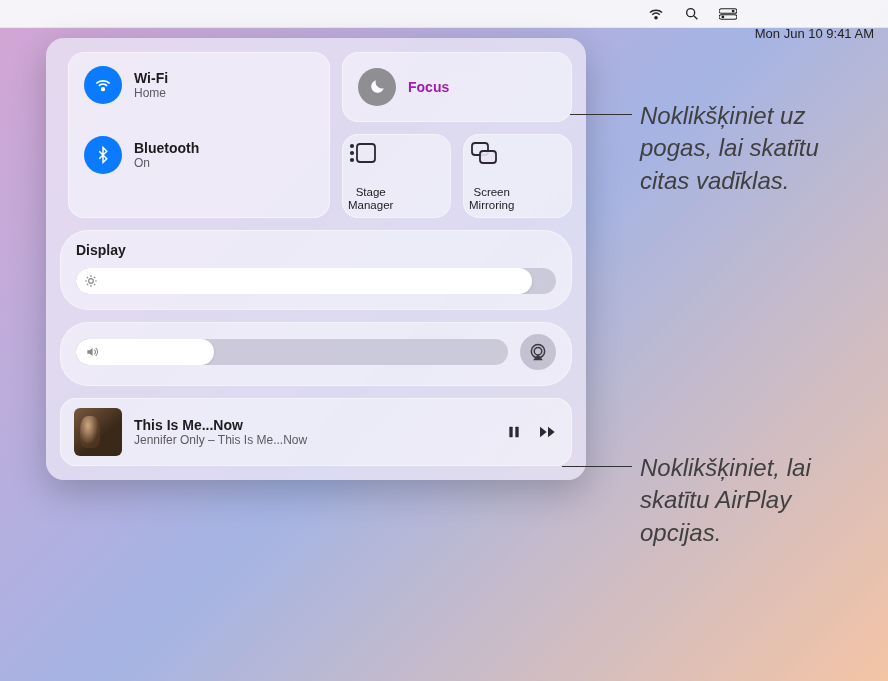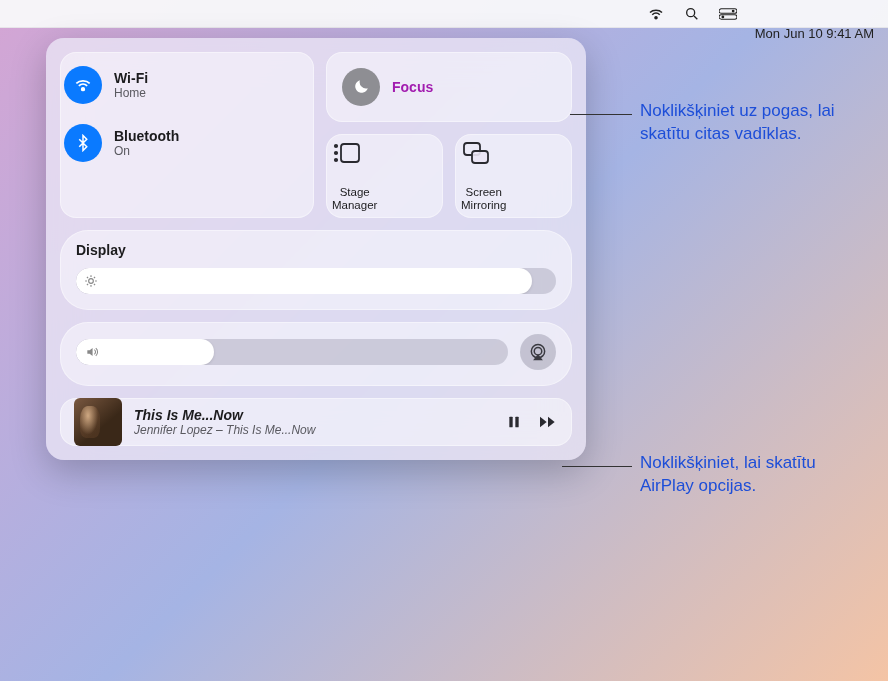--- a/index.html
+++ b/index.html
@@ -40,24 +40,25 @@
     gap: 12px;
   }
   .cc-row { display:flex; gap:12px; }
   .module {
     background: rgba(255,255,255,0.45);
     border-radius: 16px;
     box-shadow: inset 0 0 0 1px rgba(255,255,255,0.4);
   }
   .net-module {
     flex: 1;
-    padding: 14px 4px;
+    padding: 14px 16px;
     display:flex;
     flex-direction:column;
-    gap:20px;
+    gap:32px;
+    margin-left:8px;
   }
   .net-item { display:flex; align-items:center; gap:12px; }
   .circ-btn {
     width: 38px; height:38px; border-radius:50%;
     display:flex; align-items:center; justify-content:center;
     color:#fff;
     flex-shrink:0;
   }
   .circ-blue { background:#0a7aff; }
   .circ-gray { background:#8e8e93; }
@@ -97,45 +98,46 @@
     box-shadow: 0 1px 3px rgba(0,0,0,0.12);
   }
   .slider-icon { position:absolute; left:8px; color:#888; display:flex; }
   .airplay-btn {
     width:36px; height:36px; border-radius:50%;
     background:rgba(120,120,140,0.35);
     display:flex; align-items:center; justify-content:center;
     color:#3a3a40;
   }
   .now-playing {
-    padding: 0 14px;
-    display:flex; align-items:center; gap:12px;font-style:italic;
+    padding: 10px 14px;
+    display:flex; align-items:center; gap:12px;
   }
   .album-art {
     width:48px; height:48px; border-radius:6px;
     background: linear-gradient(140deg, #7a5840 0%, #3a2818 60%);
     position:relative; overflow:hidden;
     flex-shrink:0;
   }
   .album-art::after{
     content:""; position:absolute; left:6px; top:8px; width:20px; height:32px;
     background: radial-gradient(ellipse at 40% 30%, rgba(220,180,140,0.9), rgba(120,80,50,0.3) 60%);
     border-radius: 40% 40% 30% 30%;
   }
   .np-text { flex:1; display:flex; flex-direction:column; min-width:0; }
   .np-title { font-size:14px; font-weight:600; color:#1c1c1e; white-space:nowrap; overflow:hidden; text-overflow:ellipsis;}
   .np-sub { font-size:12px; color:#5a5a60; white-space:nowrap; overflow:hidden; text-overflow:ellipsis;}
   .np-controls { display:flex; gap:14px; color:#2a2a30; }
   .np-controls .ctl { width:20px; height:20px; display:flex; align-items:center; justify-content:center; }
   .callout {
     position:absolute;
-    font-size:17px;
+    font-size:24px;
     line-height:1.35;
-    color:#1d4ed8;
+    color:#404040;
     max-width: 230px;
+    font-style: italic;
   }
   .callout-line {
     position:absolute;
     height:1px;
     background:#333;
   }
 </style>
 </head>
 <body>
 
@@ -272,21 +274,21 @@
             <path d="M8 21l4-5 4 5H8z" fill="#3a3a40"></path>
           </svg>
       </div>
     </div>
   </div>
 
   <div class="module now-playing">
     <div class="album-art"></div>
     <div class="np-text">
       <span class="np-title">This Is Me...Now</span>
-      <span class="np-sub">Jennifer Lopez – This Is Me...Now</span>
+      <span class="np-sub">Jennifer Only – This Is Me...Now</span>
     </div>
     <div class="np-controls">
       <span class="ctl">
         <svg width="16" height="16" viewBox="0 0 24 24" fill="#2a2a30">
             <rect x="5" y="4" width="5" height="16" rx="1"></rect>
             <rect x="14" y="4" width="5" height="16" rx="1"></rect>
           </svg>
       </span>
       <span class="ctl">
         <svg width="20" height="16" viewBox="0 0 28 24" fill="#2a2a30">

